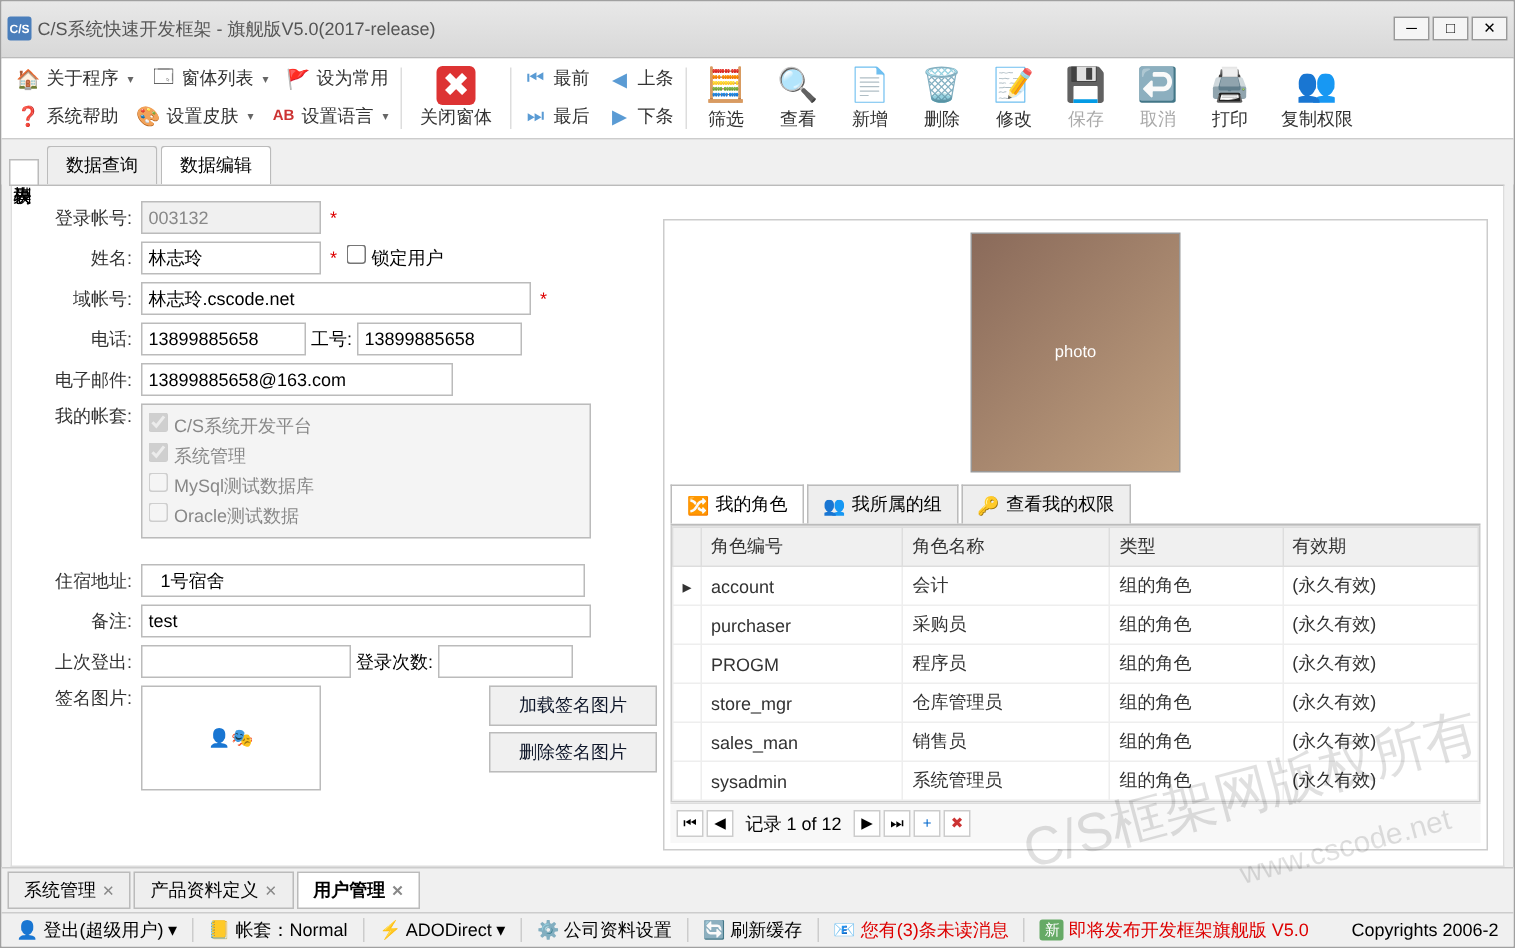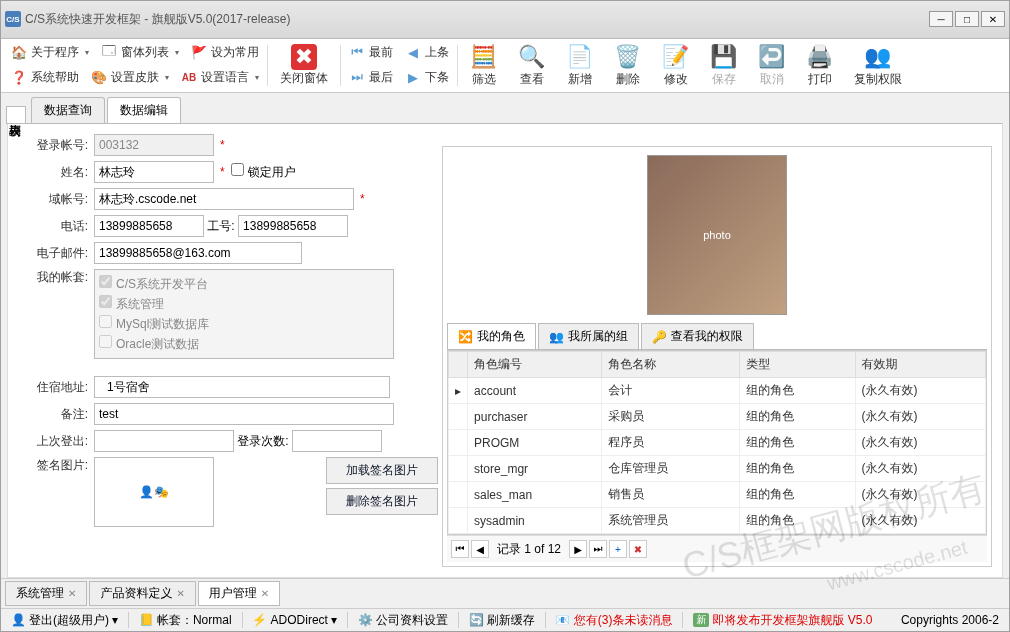--- a/index.html
+++ b/index.html
@@ -43,21 +43,21 @@
 .sub-tab.active { background: #fff; }
 .grid { border: 1px solid #ccc; flex: 1; overflow: auto; background: #fff; }
 .grid table { width: 100%; border-collapse: collapse; }
 .grid th { background: #f0f0f0; border: 1px solid #ddd; padding: 4px 6px; text-align: left; font-weight: normal; color: #333; }
 .grid td { border: 1px solid #eee; padding: 4px 6px; color: #333; }
 .row-ind { width: 14px; text-align: center; color: #888; }
 .navigator { display: flex; align-items: center; gap: 2px; padding: 4px; border-top: 1px solid #ddd; background: #f8f8f8; }
 .navbtn { width: 18px; height: 18px; border: 1px solid #ccc; background: #fff; display: flex; align-items: center; justify-content: center; font-size: 10px; cursor: pointer; }
 .bottom-tabs { display: flex; align-items: center; padding: 2px 4px; background: #f0f0f0; border-top: 1px solid #ccc; }
 .bot-tab { padding: 3px 10px; border: 1px solid #bbb; background: #eee; margin-right: 2px; cursor: pointer; display: flex; align-items: center; gap: 4px; }
-.bot-tab.active { background: #fff; font-weight: normal; }
+.bot-tab.active { background: #fff; font-weight: bold; }
 .bot-tab .x { color: #888; font-size: 10px; }
 .statusbar { height: 24px; background: #f0f0f0; border-top: 1px solid #ccc; display: flex; align-items: center; padding: 0 6px; gap: 6px; font-size: 12px; }
 .statusbar .sb-item { display: flex; align-items: center; gap: 3px; padding: 0 4px; white-space: nowrap; }
 .statusbar .sep2 { width: 1px; height: 16px; background: #ccc; }
 .red { color: #d00; }
 .green-lbl { background: #6a6; color: #fff; padding: 0 3px; border-radius: 2px; font-size: 10px; }
 .watermark { position: absolute; right: 20px; bottom: 80px; font-size: 36px; color: rgba(0,0,0,0.12); transform: rotate(-15deg); pointer-events: none; white-space: nowrap; }
 .watermark-sub { position: absolute; right: 40px; bottom: 55px; font-size: 20px; color: rgba(0,0,0,0.12); transform: rotate(-15deg); pointer-events: none; }
 </style>
 </head>

